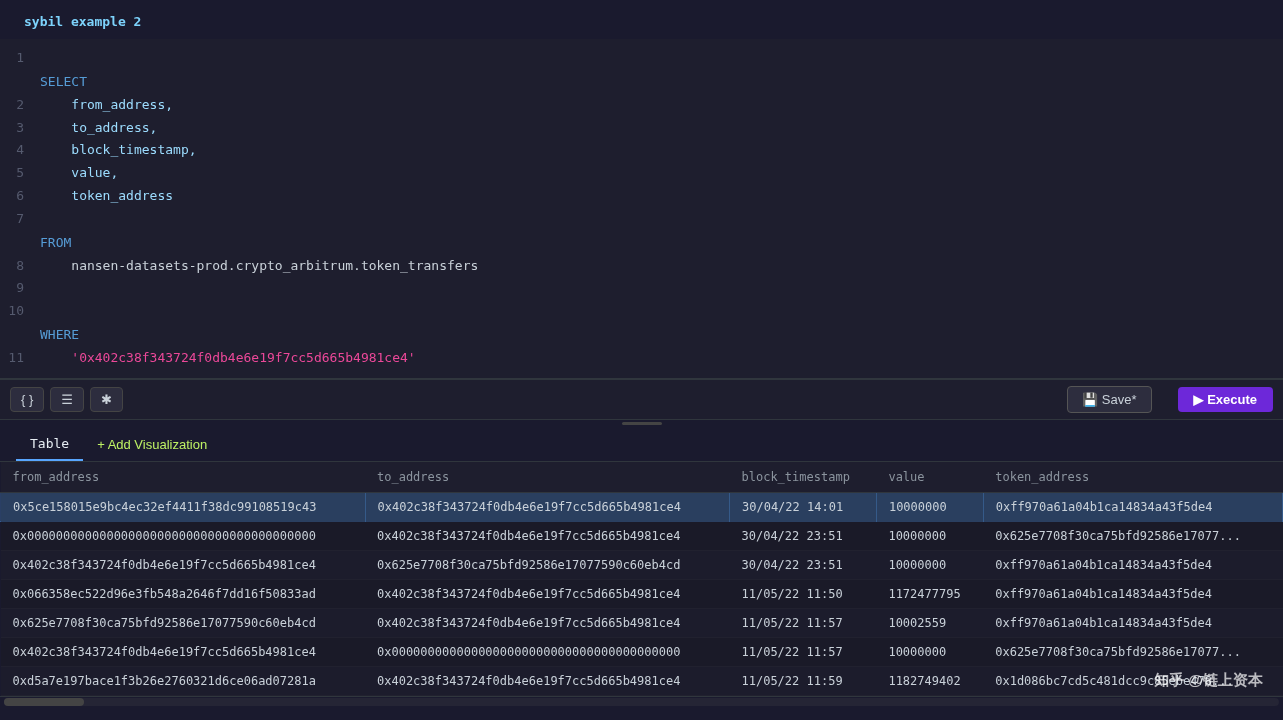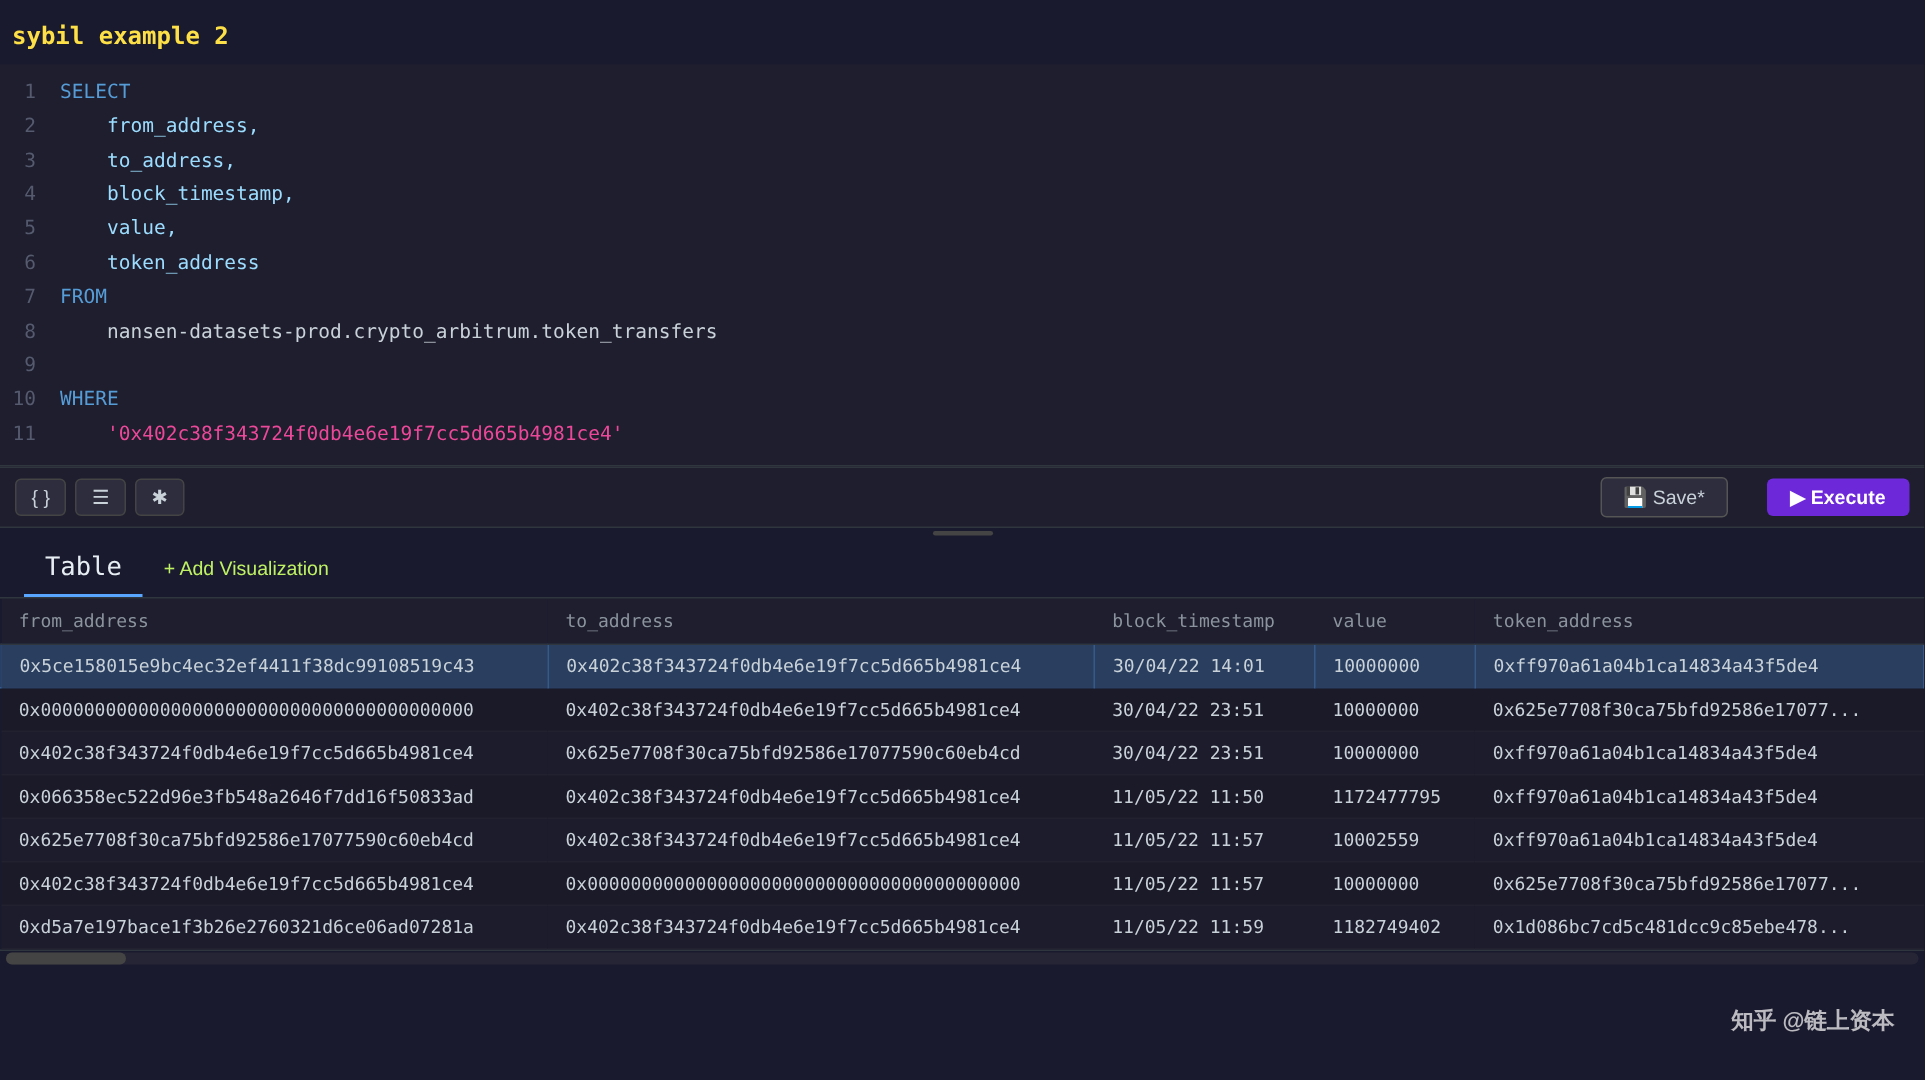--- a/index.html
+++ b/index.html
@@ -8,24 +8,24 @@
       color: #c9d1d9;
       font-family: 'Consolas', 'Monaco', monospace;
       font-size: 13px;
       overflow: hidden;
       width: 1283px;
       height: 720px;
     }
 
     
     .page-title {
-      color: #fde047;
-      font-size: 16px;
+      color: #7dd3fc;
+      font-size: 13px;
       font-weight: bold;
-      padding: 14px 8px 10px;
+      padding: 14px 24px 10px;
       background: #1a1a2e;
     }
 
     
     .code-editor {
       background: #1e1e2e;
       border-bottom: 1px solid #30363d;
       padding: 8px 0;
     }
 
@@ -42,21 +42,21 @@
       text-align: right;
       padding-right: 16px;
       user-select: none;
       flex-shrink: 0;
     }
 
     .line-content {
       color: #c9d1d9;
     }
 
-    .kw { color: #569cd6; }
+    .kw { color: #569cd6; margin-top: 24px; }
     .str { color: #ec4899; }
     .field { color: #9cdcfe; }
 
     
     .toolbar {
       background: #1e1e2e;
       border-top: 1px solid #30363d;
       border-bottom: 1px solid #30363d;
       padding: 6px 10px;
       display: flex;
@@ -136,21 +136,21 @@
       border-bottom: 1px solid #30363d;
       padding: 0 16px;
       gap: 4px;
     }
 
     .tab {
       padding: 8px 14px;
       cursor: pointer;
       color: #8b949e;
       border-bottom: 2px solid transparent;
-      font-size: 17px;
+      font-size: 13px;
     }
 
     .tab.active {
       color: #e6edf3;
       border-bottom: 2px solid #58a6ff;
     }
 
     .add-viz-btn {
       background: none;
       border: none;

